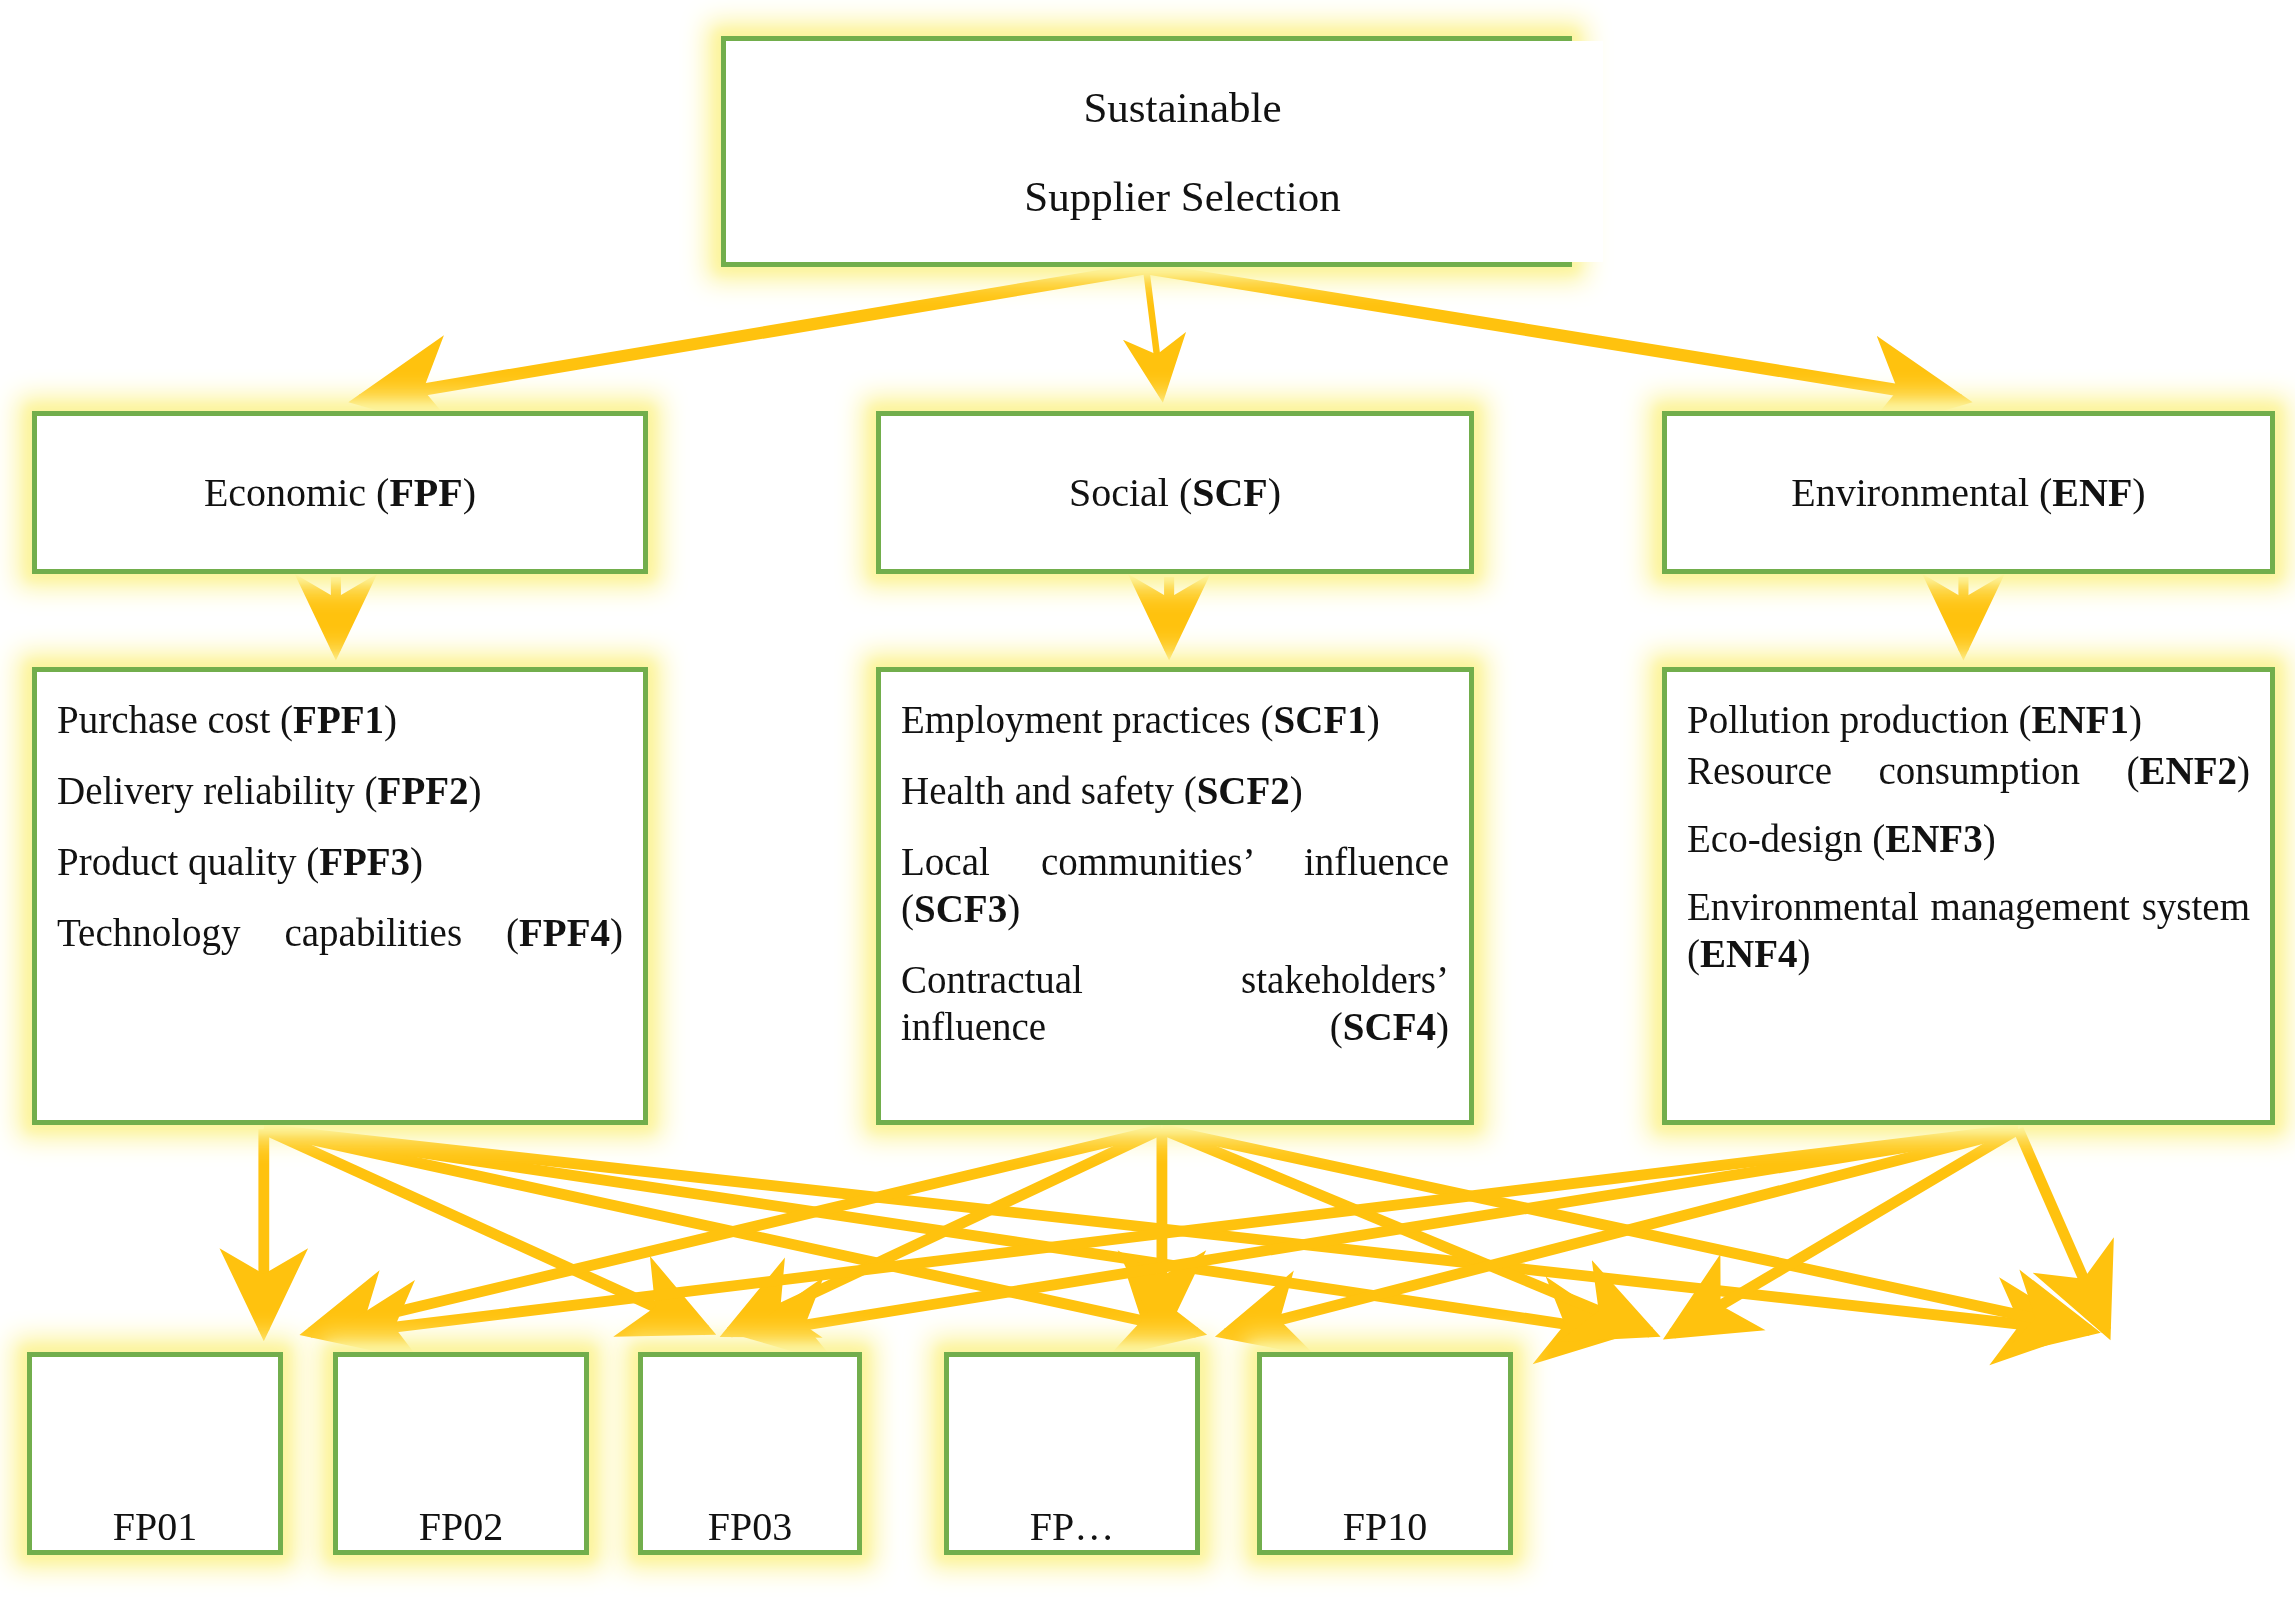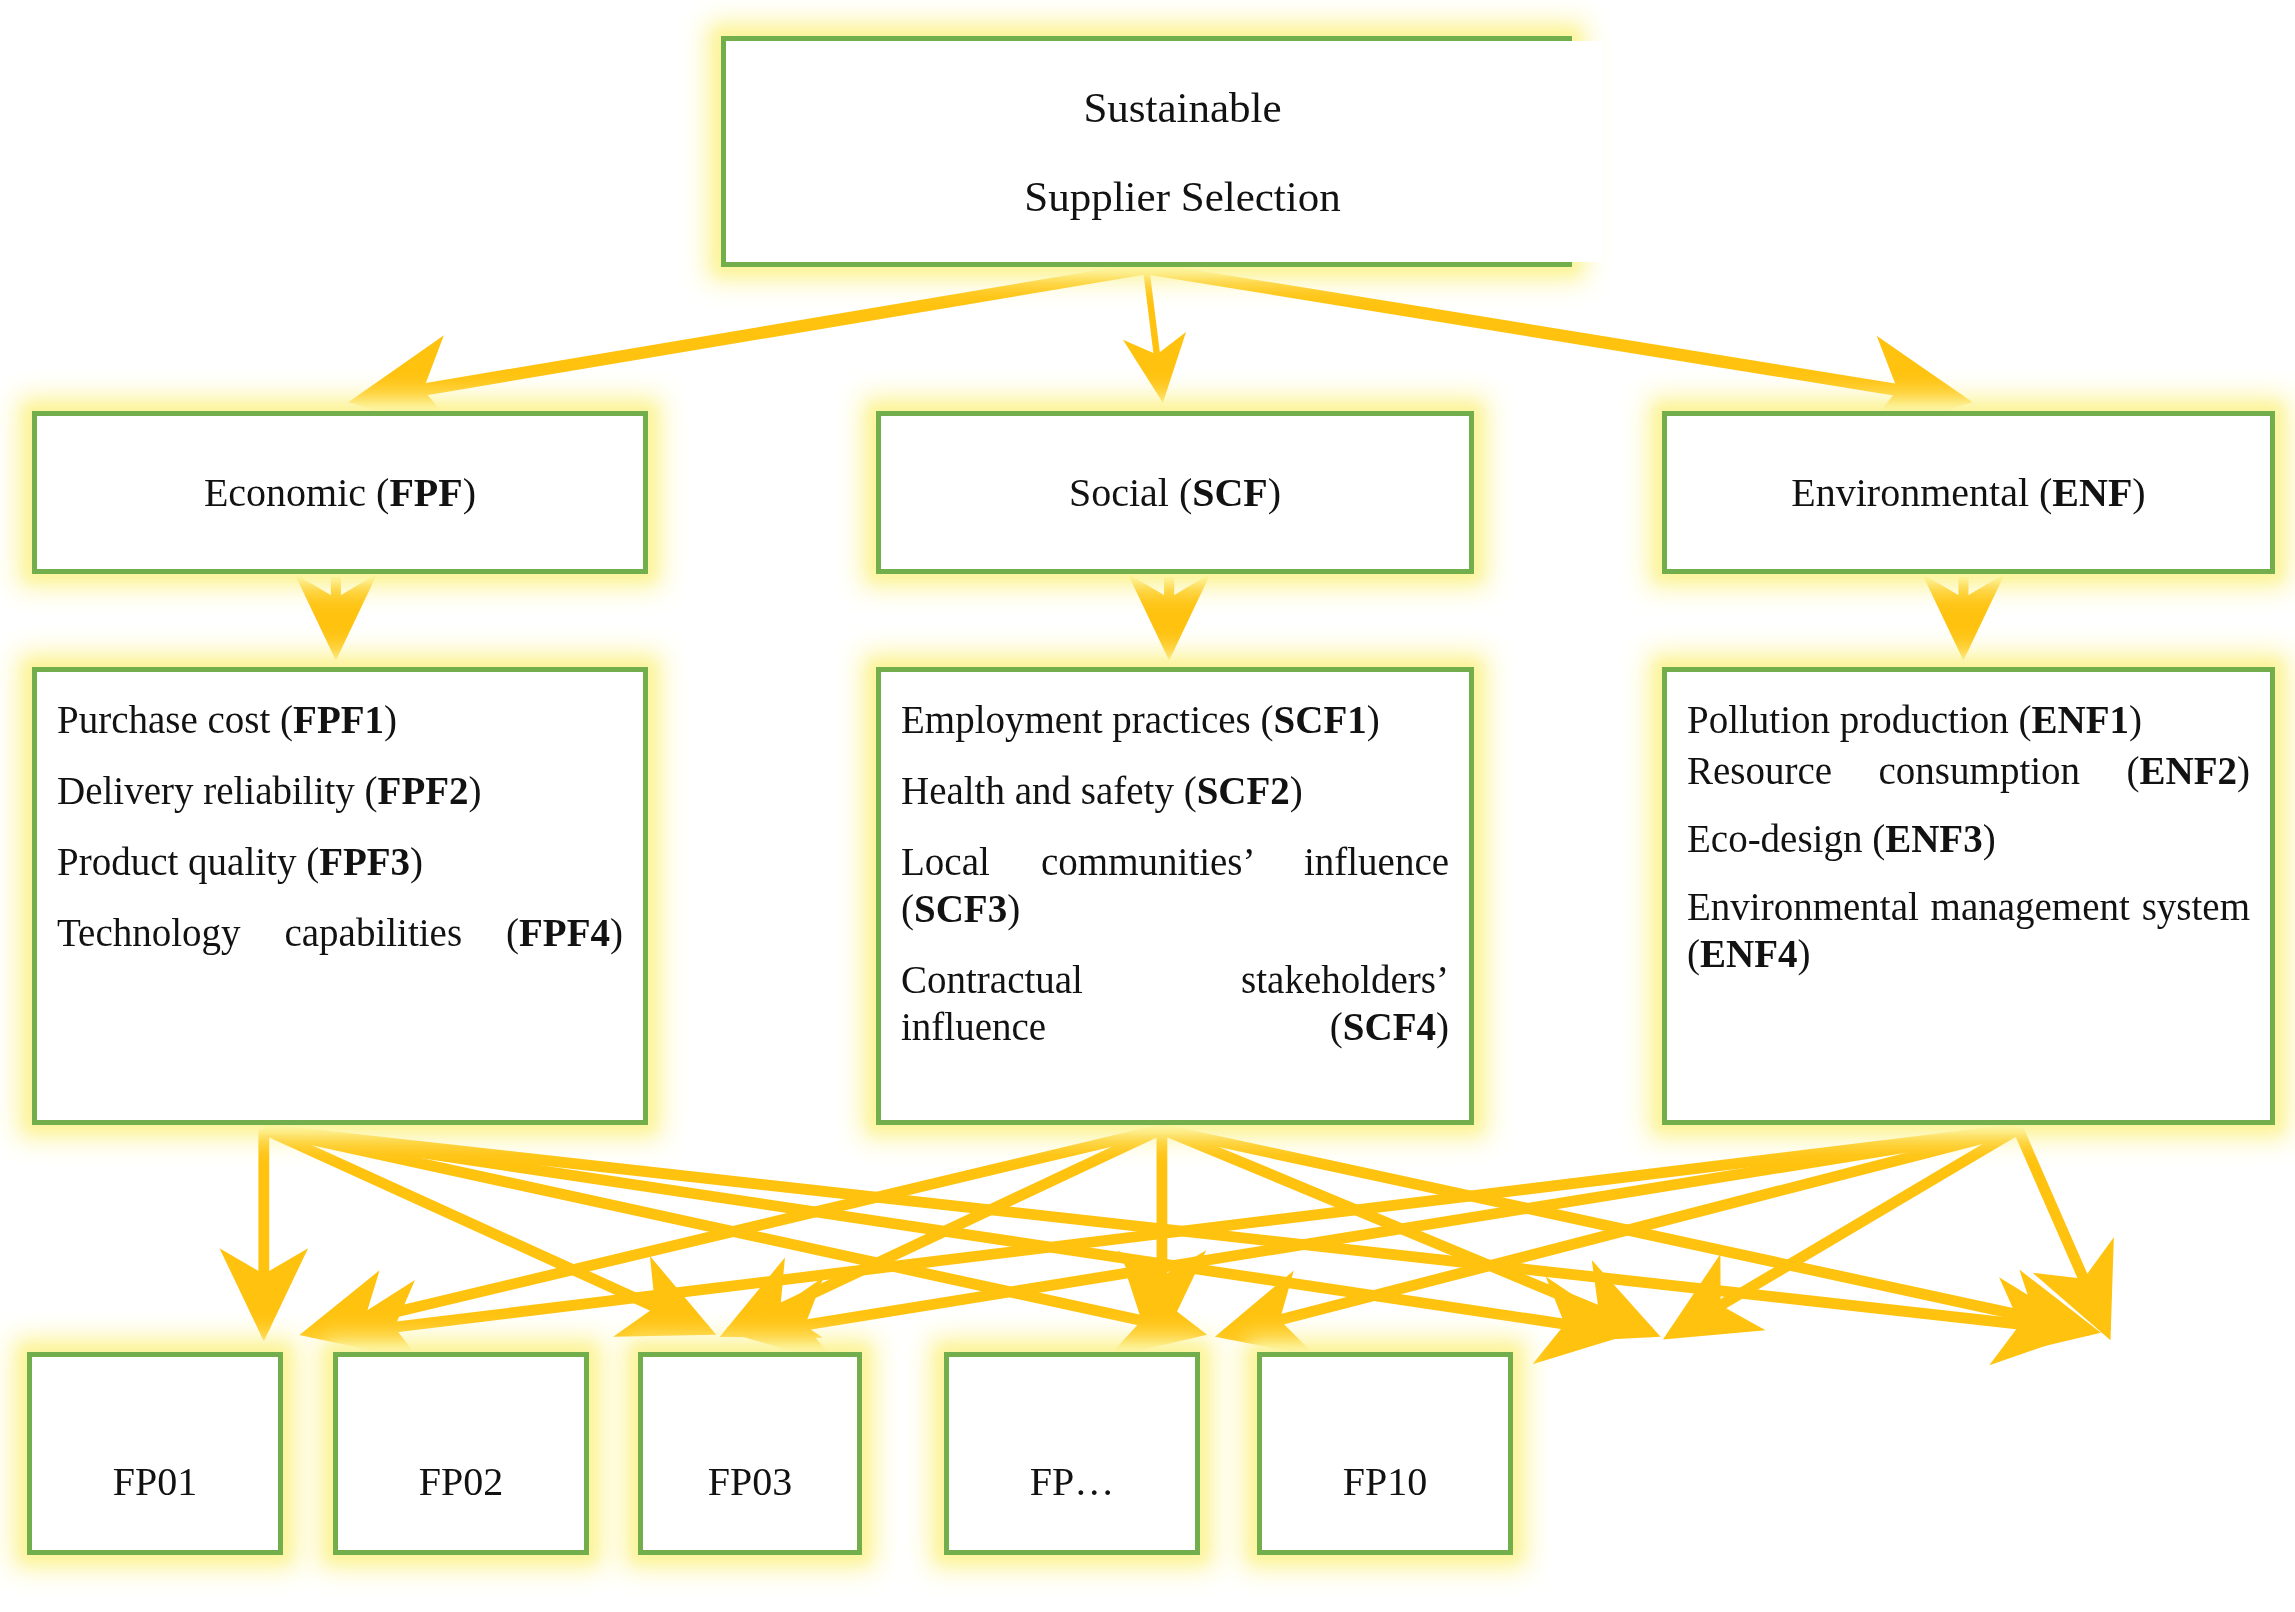--- a/index.html
+++ b/index.html
@@ -63,21 +63,21 @@
   .lvl2 .item.just{text-align:justify;text-align-last:justify;}
   #sub-fpf{left:32px;width:616px;}
   #sub-scf{left:876px;width:598px;}
   #sub-enf{left:1662px;width:613px;}
   #sub-enf .item{margin-bottom:21.6px;}
   #sub-enf .tight{margin-bottom:4.3px;}
 
   
   .alt{top:1352px;height:203px;}
   .alt .inner{
-    display:flex;align-items:center;justify-content:center;
+    display:flex;align-items:flex-end;justify-content:center;
     padding-top:56px;
   }
   .alt .txt{font-size:40px;color:#121212;}
   #alt-0{left:27px;width:256px;}
   #alt-1{left:333px;width:256px;}
   #alt-2{left:638px;width:224px;}
   #alt-3{left:944px;width:256px;}
   #alt-4{left:1257px;width:256px;}
 
   

